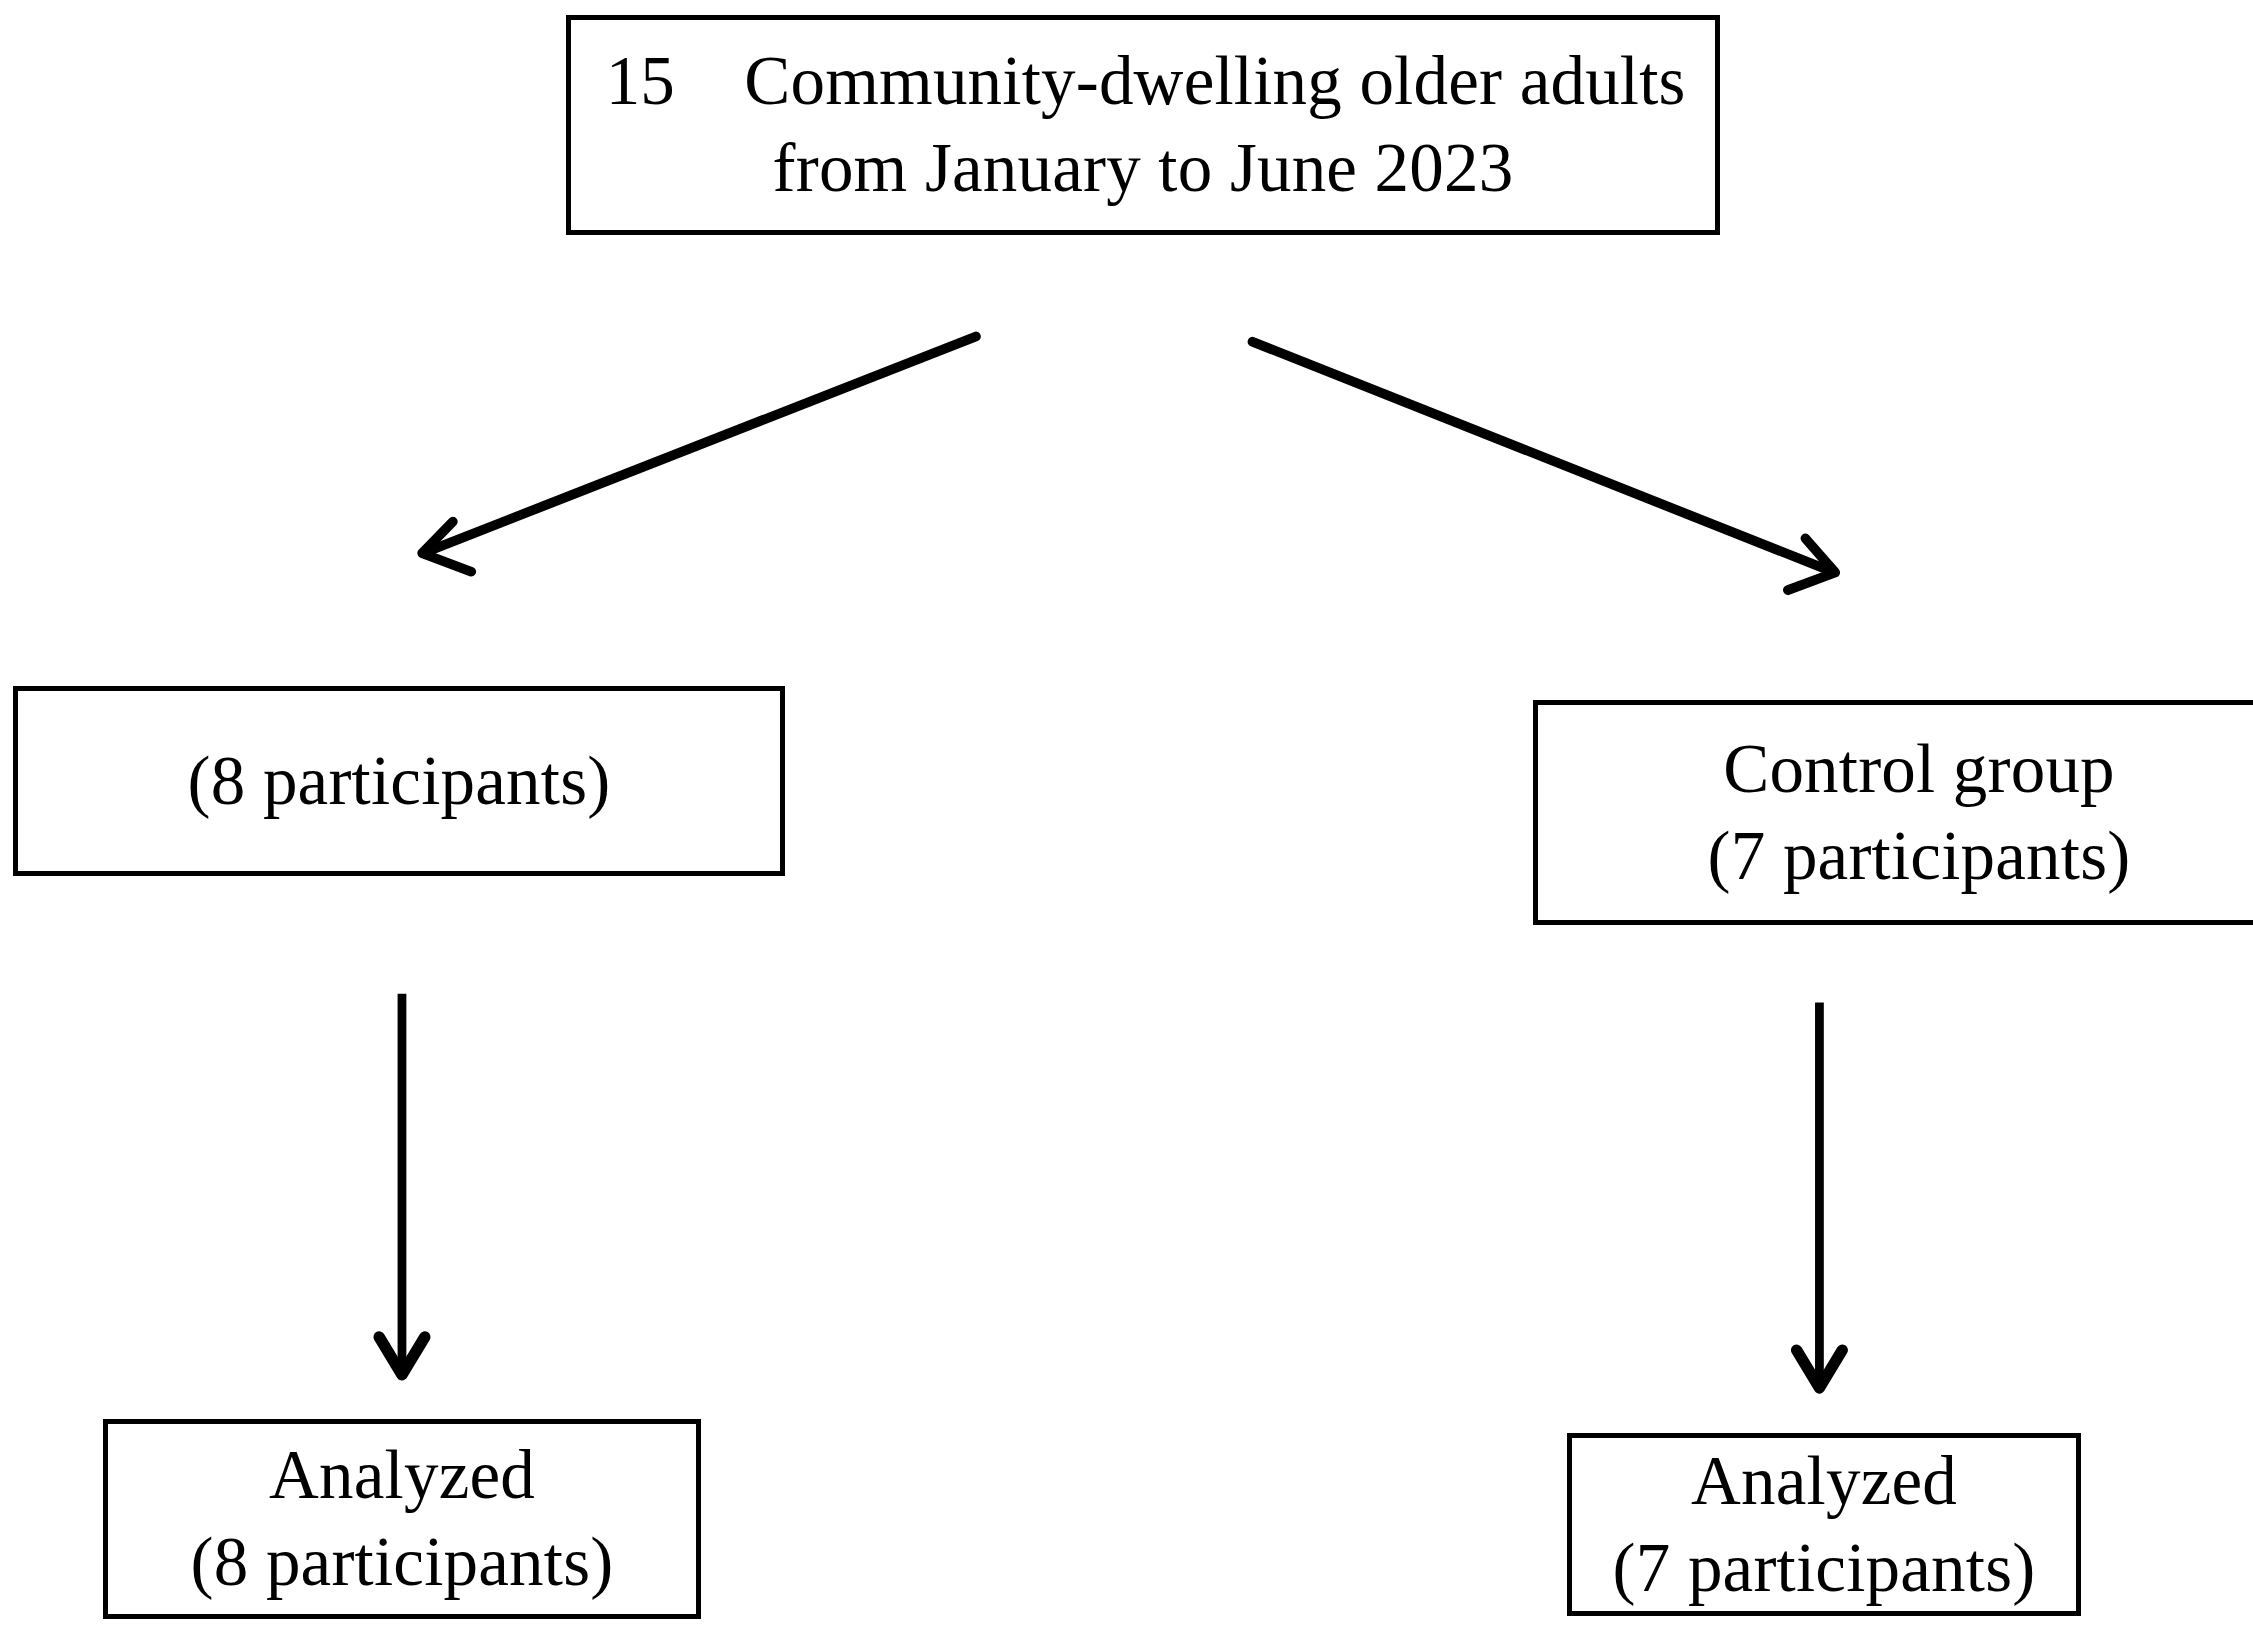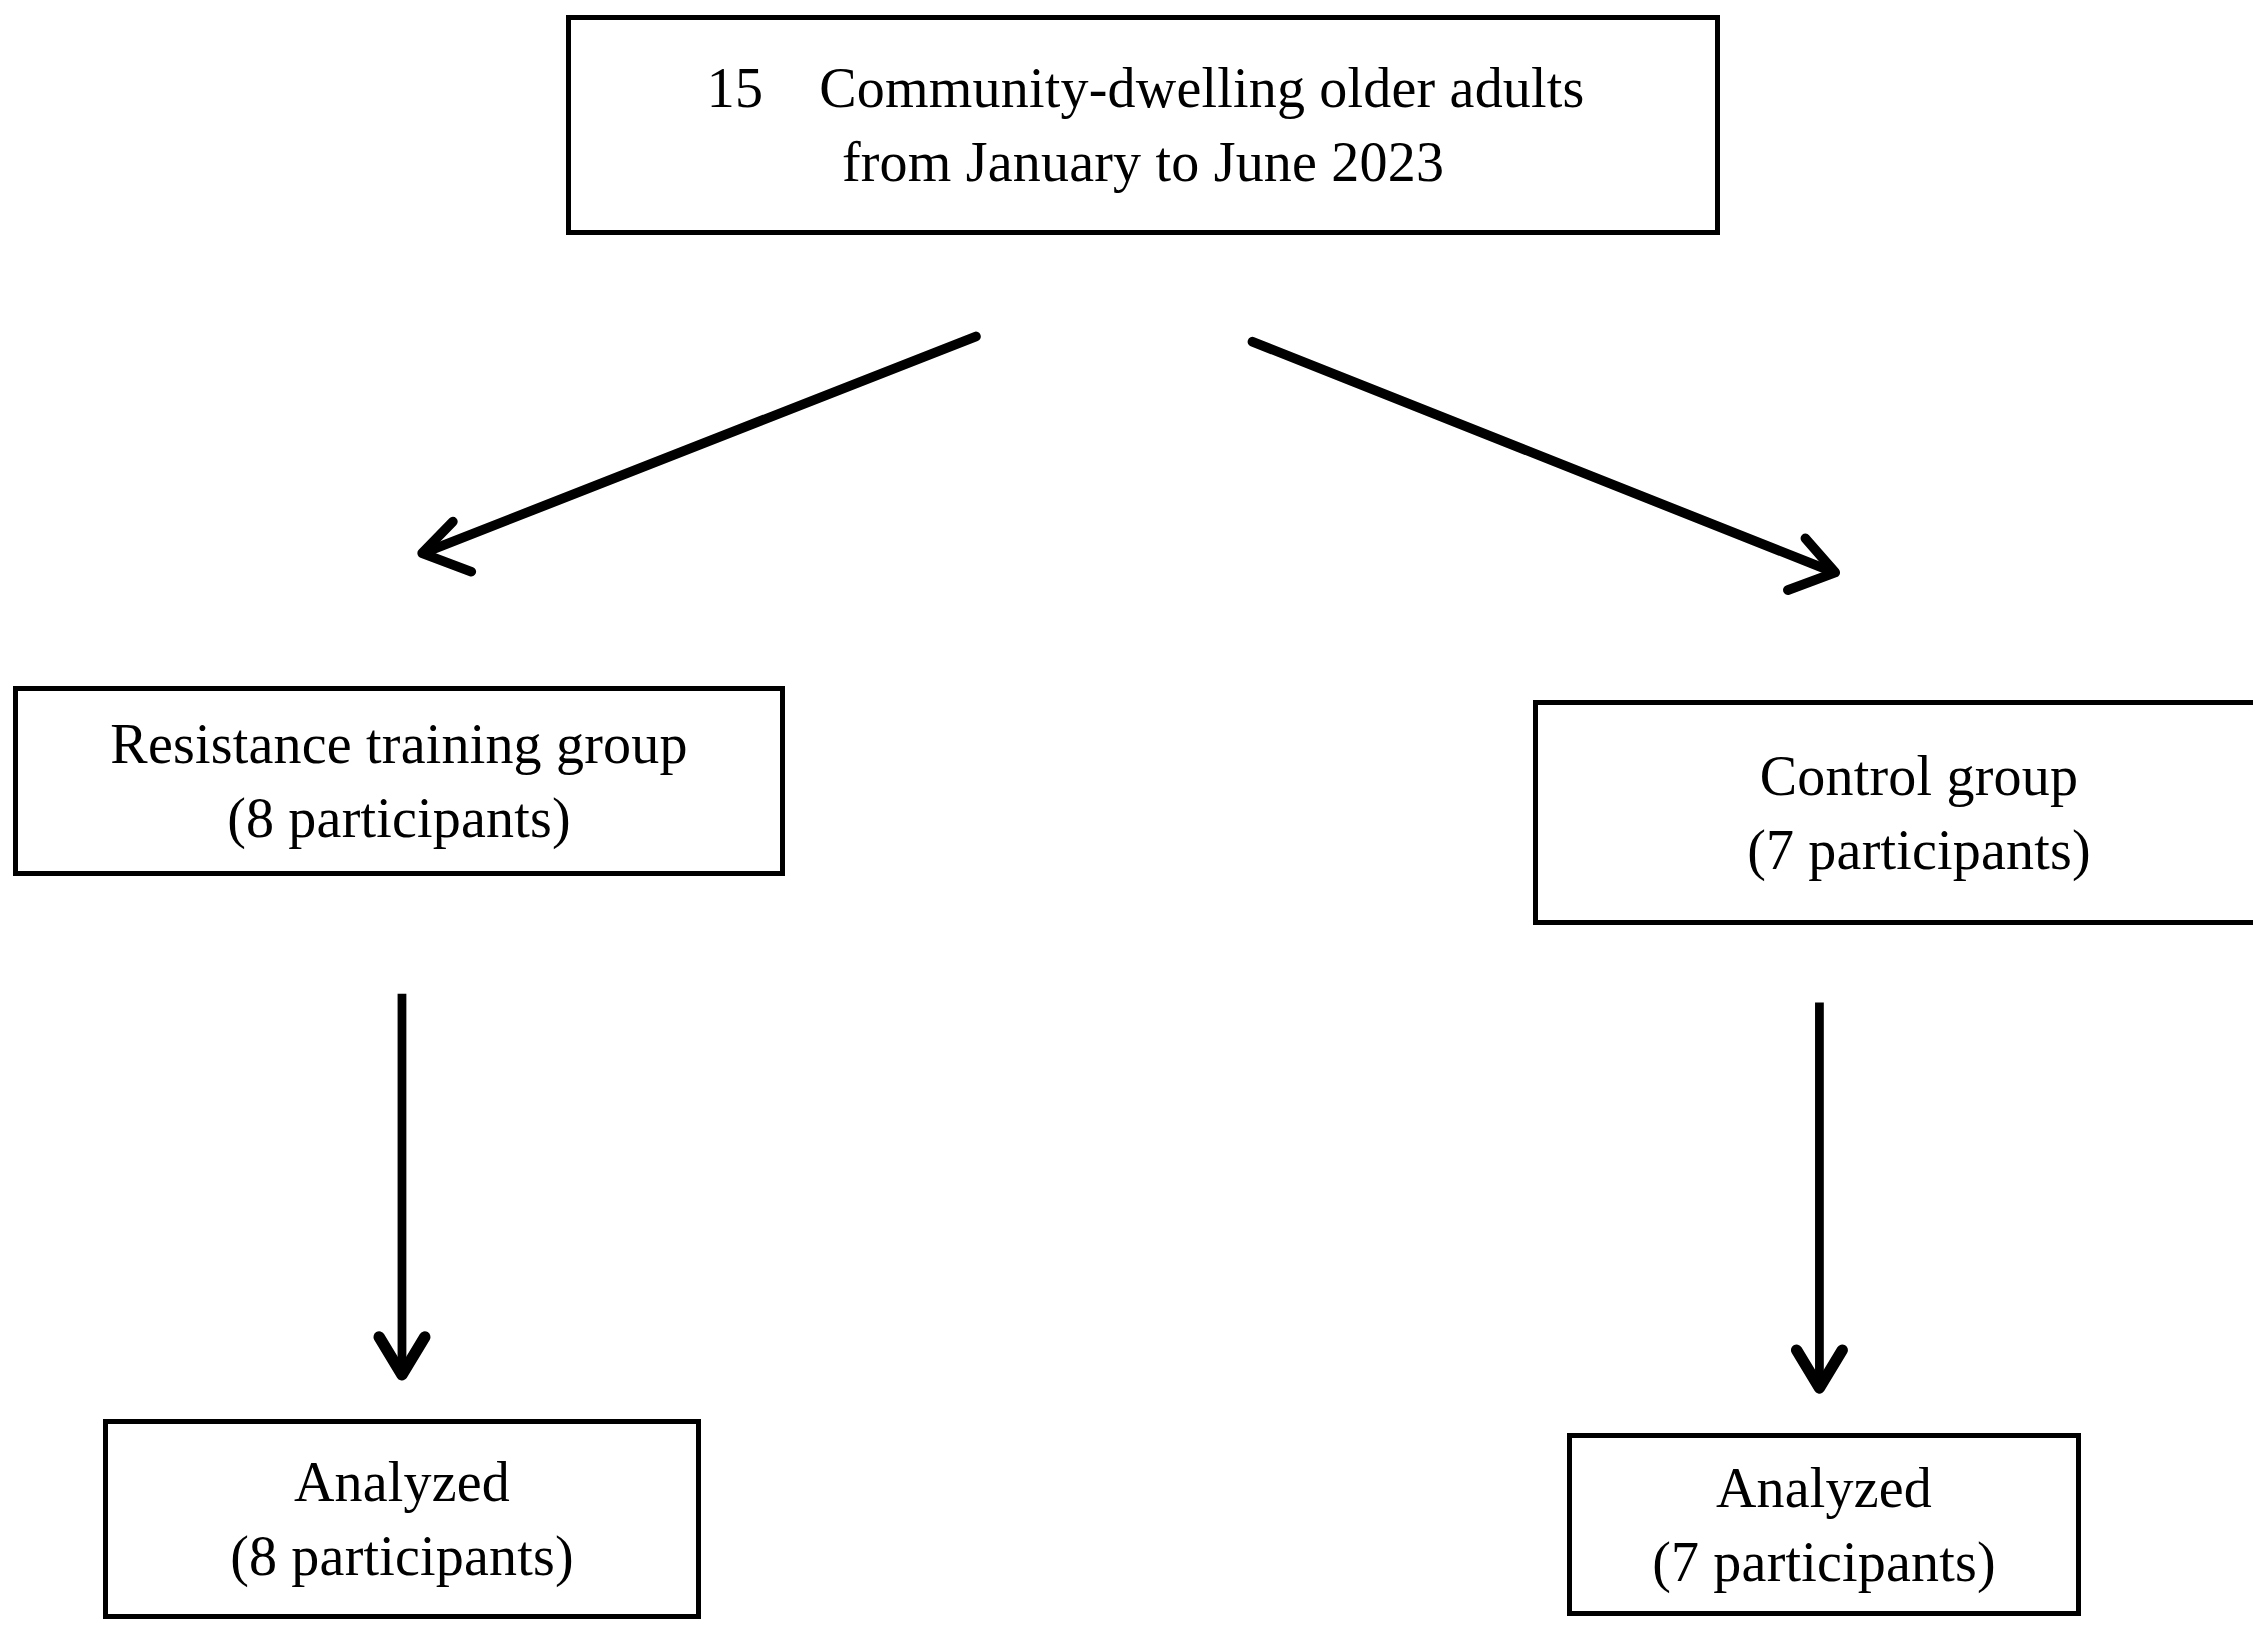--- a/index.html
+++ b/index.html
@@ -24,21 +24,21 @@
     display: flex;
     flex-direction: column;
     align-items: center;
     justify-content: center;
     text-align: center;
     line-height: 1.0;
   }
   .flow-box .line {
     display: block;
     white-space: nowrap;
-    font-size: 56px;
+    font-size: 69px;
     letter-spacing: 0.2px;
   }
   .flow-box .line + .line {
     margin-top: 18px;
   }
 
   
   #box-enrollment {
     left: 566px;  top: 15px;
     width: 1154px; height: 220px;
@@ -99,21 +99,20 @@
       <polyline points="2047,1538 2073,1581 2099,1538" fill="none" stroke="#000000" stroke-width="13" stroke-linecap="round" stroke-linejoin="round"></polyline>
     </g>
   </svg>
 
   <div class="flow-box" id="box-enrollment">
     <span class="line">15　Community-dwelling older adults</span>
     <span class="line">from January to June 2023</span>
   </div>
 
   <div class="flow-box" id="box-resistance-group">
-    <span class="line">Resistance training group</span>
     <span class="line">(8 participants)</span>
   </div>
 
   <div class="flow-box" id="box-control-group">
     <span class="line">Control group</span>
     <span class="line">(7 participants)</span>
   </div>
 
   <div class="flow-box" id="box-analyzed-resistance">
     <span class="line">Analyzed</span>

